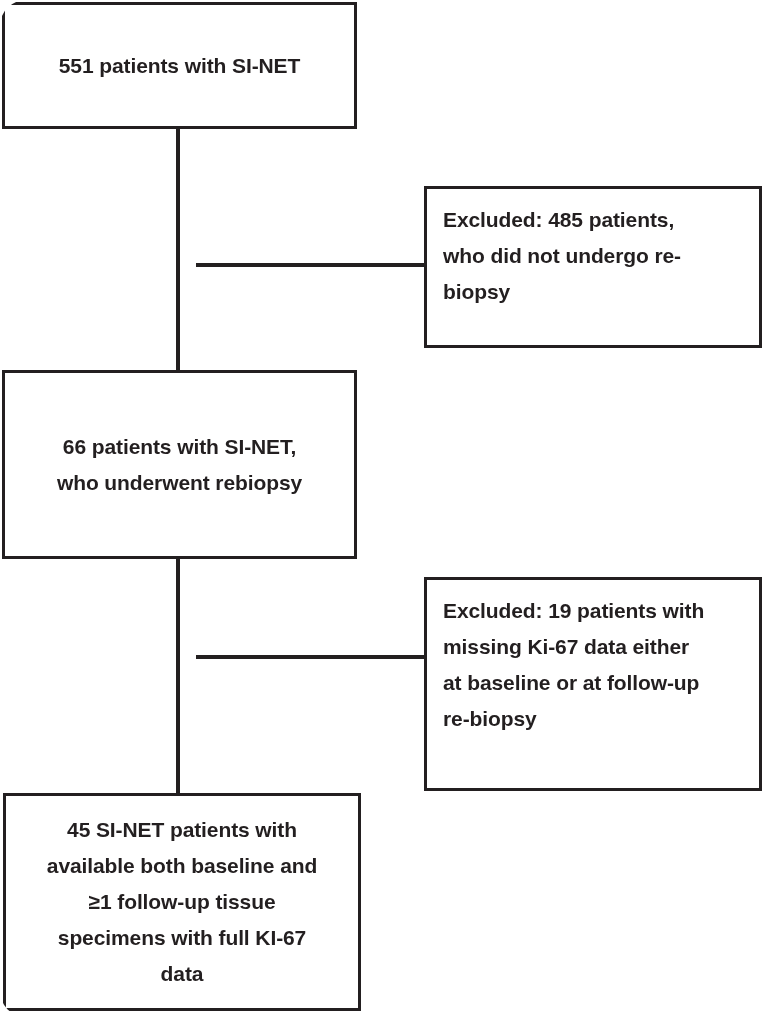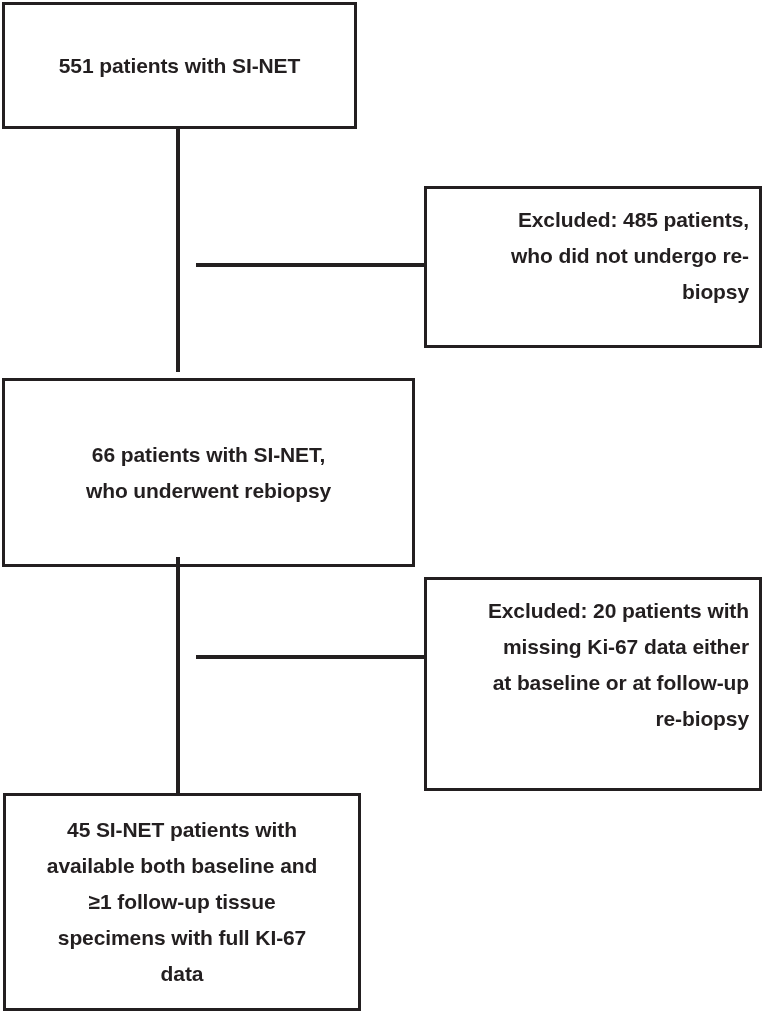--- a/index.html
+++ b/index.html
@@ -10,20 +10,21 @@
   body {
     font-family: "Liberation Sans", sans-serif;
     -webkit-font-smoothing: antialiased;
   }
   #flowchart {
     position: relative;
     width: 765px;
     height: 1017px;
     background: #ffffff;
     overflow: hidden;
+    border-radius: 26px;
   }
   .node {
     position: absolute;
     box-sizing: border-box;
     border: 3px solid #231f20;
     background: #ffffff;
     color: #231f20;
     font-weight: bold;
     font-size: 21px;
     line-height: 36px;
@@ -37,28 +38,28 @@
     display: flex;
     align-items: center;
     justify-content: center;
   }
   .node.centered .node-text {
     text-align: center;
     width: 100%;
     padding: 0 6px;
   }
   .node.topleft .node-text {
-    text-align: right;
+    text-align: left;
     padding: 13px 10px 0 16px;
   }
 
   
   #node-cohort-total     { left: 2px;   top: 2px;   width: 355px; height: 127px; }
   #node-excluded-nobiopsy{ left: 424px; top: 186px; width: 338px; height: 162px; }
-  #node-cohort-rebiopsy  { left: 2px;   top: 370px; width: 413px; height: 189px; margin-top: 8px; }
+  #node-cohort-rebiopsy  { left: 2px;   top: 370px; width: 355px; height: 189px; }
   #node-excluded-ki67    { left: 424px; top: 577px; width: 338px; height: 214px; }
   #node-cohort-final     { left: 3px;   top: 793px; width: 358px; height: 218px; align-items: center; }
 
   
   .connector {
     position: absolute;
     background: #231f20;
   }
   .connector.v { width: 4px; }
   .connector.h { height: 4px; }
@@ -90,21 +91,21 @@
   <div class="node centered" id="node-cohort-rebiopsy">
     <span class="node-text">66 patients with SI-NET,
 who underwent rebiopsy</span>
   </div>
 
   <div class="connector v" id="connector-trunk-bottom"></div>
 
   <div class="connector h" id="connector-branch-bottom"></div>
 
   <div class="node topleft" id="node-excluded-ki67">
-    <span class="node-text">Excluded: 20 patients with
+    <span class="node-text">Excluded: 19 patients with
 missing Ki-67 data either
 at baseline or at follow-up
 re-biopsy</span>
   </div>
 
   <div class="node centered" id="node-cohort-final">
     <span class="node-text">45 SI-NET patients with
 available both baseline and
 ≥1 follow-up tissue
 specimens with full KI-67

